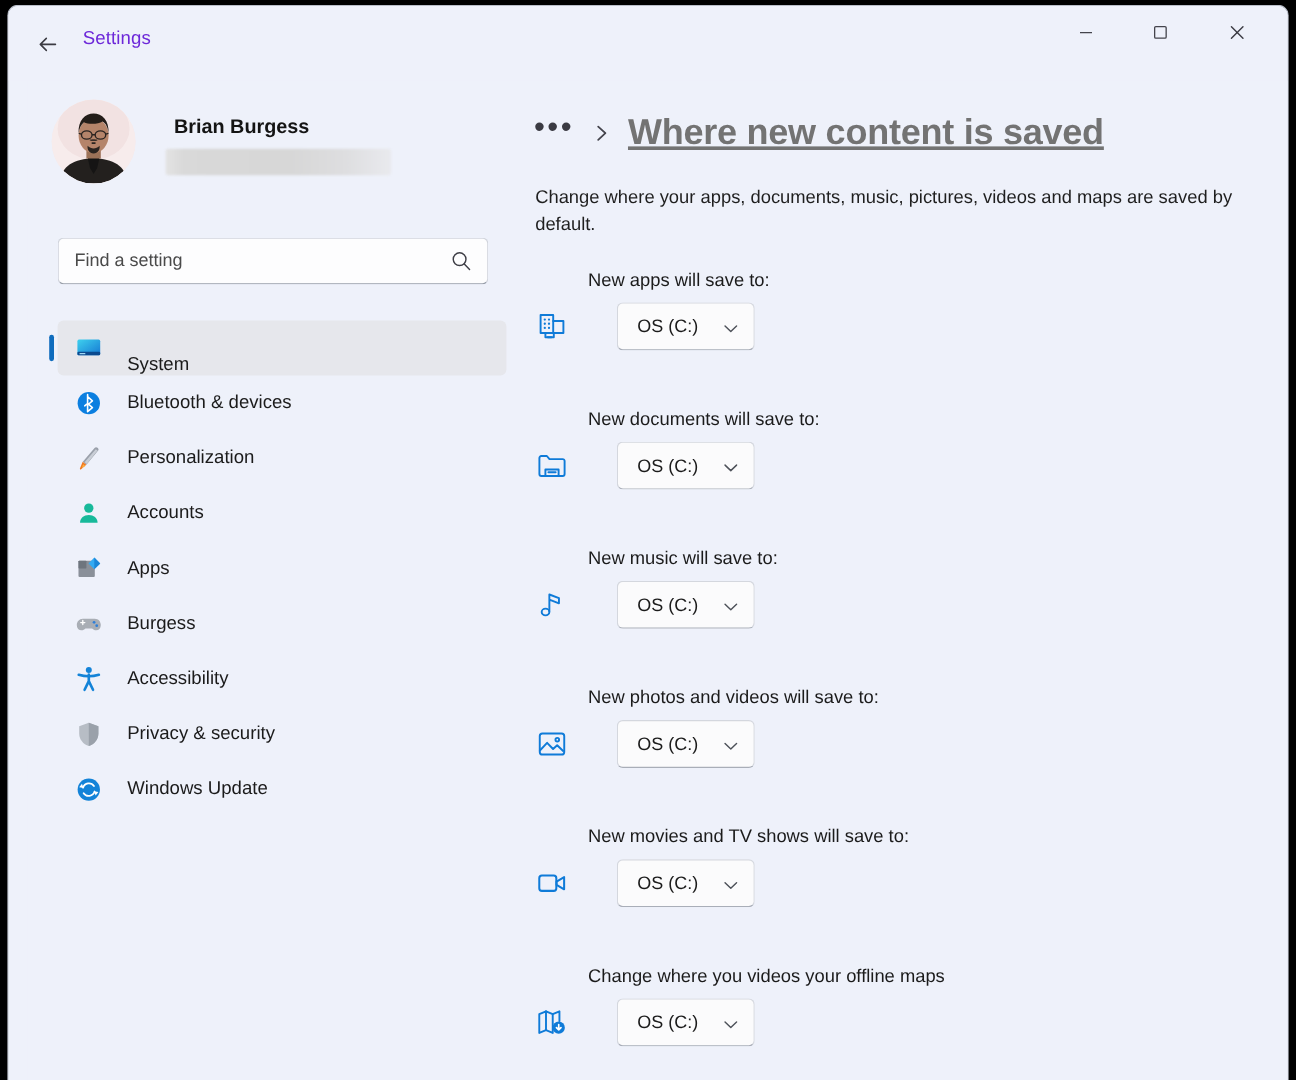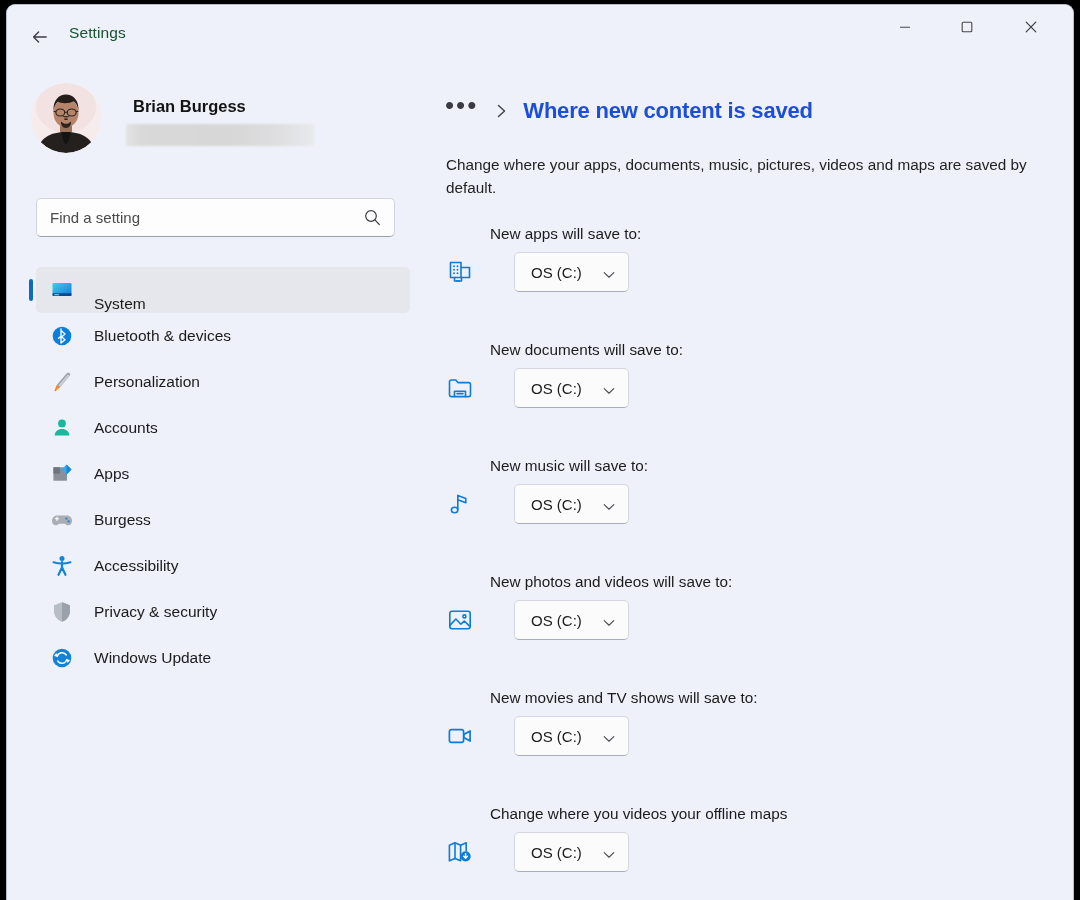--- a/index.html
+++ b/index.html
@@ -40,38 +40,38 @@
     width: 42px; height: 40px;
     display: flex; align-items: center; justify-content: center;
     border-radius: 5px;
   }
   #back-button svg { display: block; }
 
   #app-title {
     position: absolute;
     left: 62px; top: 19px;
     font-size: 15.5px;
-    color: #14532d;
+    color: #6d28d9;
     letter-spacing: .1px;
   }
 
   .wc {
     position: absolute;
     top: 0;
     width: 48px; height: 44px;
     display: flex; align-items: center; justify-content: center;
   }
   #wc-min { right: 144px; }
   #wc-max { right: 82px; }
   #wc-close { right: 18px; }
 
   
   #sidebar {
     position: absolute;
-    left: 4px; top: 62px;
+    left: 16px; top: 62px;
     width: 420px;
     height: 834px;
     background: #eef1fa;
   }
 
   #account {
     position: absolute;
     left: 20px; top: 12px;
     width: 370px; height: 82px;
   }
@@ -183,24 +183,25 @@
     color: #3a3a42;
     letter-spacing: 2px;
     line-height: 14px;
     padding-bottom: 12px;
   }
   #crumb-sep {
     margin: 0 14px 0 16px;
     display: flex; align-items: center;
   }
   #page-title {
-    font-size: 22px;
+    font-size: 30px;
     font-weight: bold;
-    color: #1d4ed8;
+    color: #737373;
     letter-spacing: -.2px;
+    text-decoration: underline;
   }
 
   #page-desc {
     position: absolute;
     left: 19px; top: 86px;
     width: 600px;
     font-size: 15.3px;
     line-height: 23px;
     color: #1f1f1f;
   }

